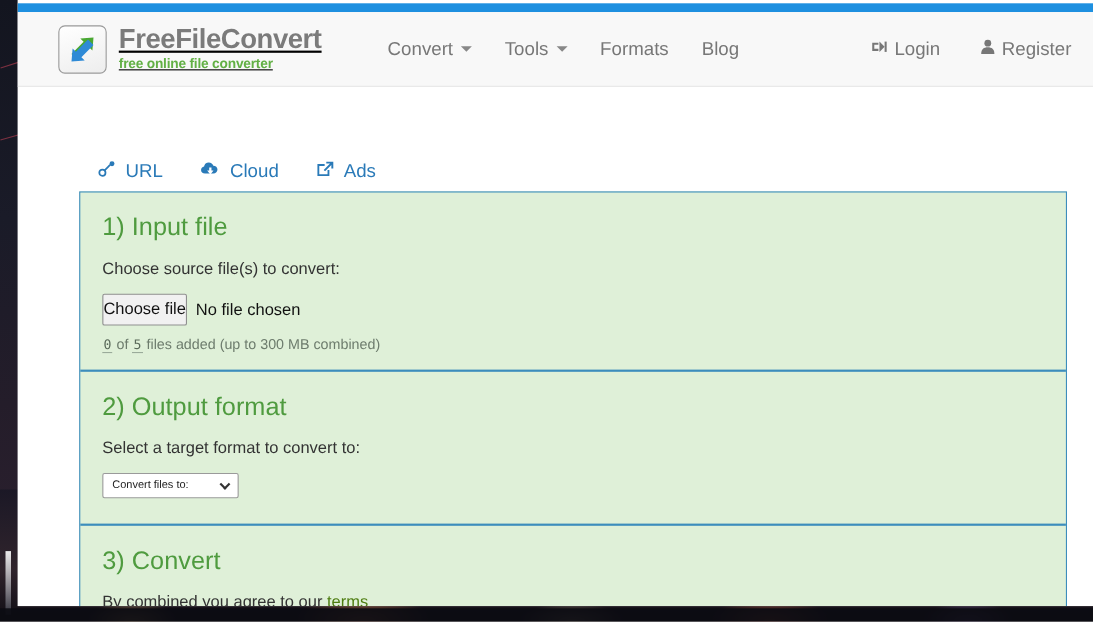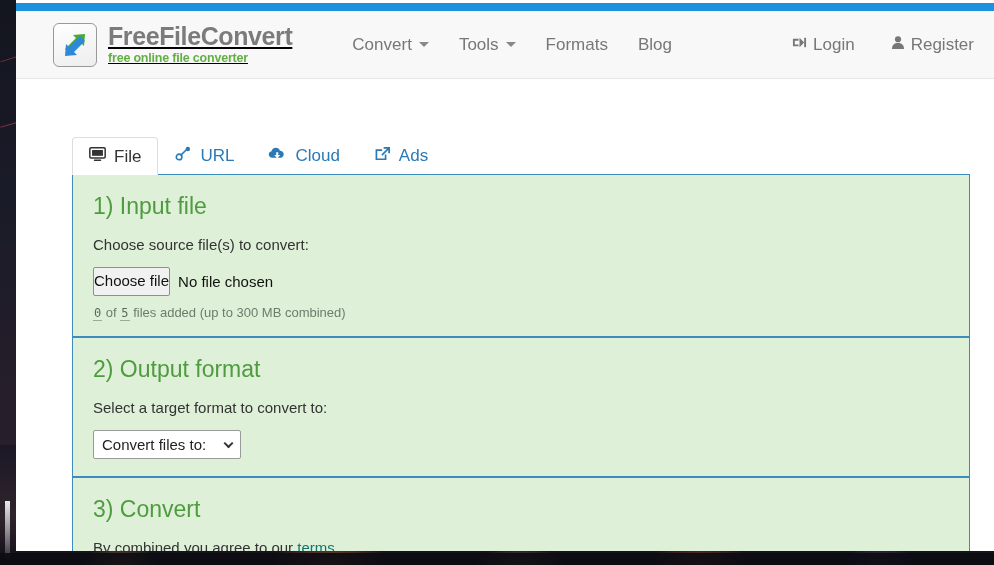--- a/index.html
+++ b/index.html
@@ -182,47 +182,47 @@
   .count-num {
     font-family: "DejaVu Sans Mono", monospace;
     font-size: 12px;
     color: #5a6a5a;
     border-bottom: 1px solid #9aab9a;
     padding: 0 1px;
   }
 
   .format-select {
     font-family: "Liberation Sans", sans-serif;
-    font-size: 15px;
+    font-size: 10px;
     color: #222222;
     background: #ffffff;
     border: 1px solid #9a9a9a;
     border-radius: 2px;
-    padding: 5px 33px 5px 8px;
+    padding: 5px 44px 5px 8px;
     appearance: none;
     -webkit-appearance: none;
     cursor: pointer;
   }
   .select-wrap { position: relative; display: inline-block; }
   .select-chevron {
     position: absolute;
     right: 9px; top: 50%;
     transform: translateY(-60%) rotate(45deg);
     width: 7px; height: 7px;
     border-right: 2px solid #333;
     border-bottom: 2px solid #333;
     pointer-events: none;
   }
 
   .terms-line {
     font-size: 15px;
     color: #333333;
     margin-top: 2px;
   }
-  .terms-link { color: #0f766e; text-decoration: none; }
+  .terms-link { color: #4d7c0f; text-decoration: none; }
 
   .sec2 { min-height: 140px; }
   .sec3 { min-height: 80px; }
 </style>
 </head>
 <body>
 
 <div class="desktop">
   <div class="desktop-streak" style="left:0;top:58px;width:22px;transform:rotate(-18deg);"></div>
   <div class="desktop-streak" style="left:0;top:124px;width:20px;transform:rotate(-16deg);"></div>
@@ -288,30 +288,20 @@
         <span>Register</span>
       </div>
     </div>
 
   </div>
 
   <div class="page">
 
     <div class="tabs">
 
-      <div class="tab active">
-        <span>
-          <svg width="17" height="15" viewBox="0 0 18 16" aria-hidden="true">
-            <rect x="0.8" y="0.8" width="16.4" height="11" rx="1.3" fill="none" stroke="#333" stroke-width="1.6"></rect>
-            <rect x="3.2" y="3.2" width="11.6" height="6.2" fill="#333"></rect>
-            <rect x="5" y="13.2" width="8" height="1.8" rx="0.8" fill="#333"></rect>
-          </svg>
-        </span>
-        <span>File</span>
-      </div>
 
       <div class="tab">
         <span>
           <svg width="17" height="15" viewBox="0 0 18 16" aria-hidden="true">
             <path d="M6.5 9.5 L11.5 4.5" stroke="#2a7ab8" stroke-width="1.7" stroke-linecap="round"></path>
             <circle cx="4.3" cy="11.7" r="3" fill="none" stroke="#2a7ab8" stroke-width="1.7"></circle>
             <circle cx="13.6" cy="3.1" r="2.4" fill="#2a7ab8"></circle>
           </svg>
         </span>
         <span>URL</span>

